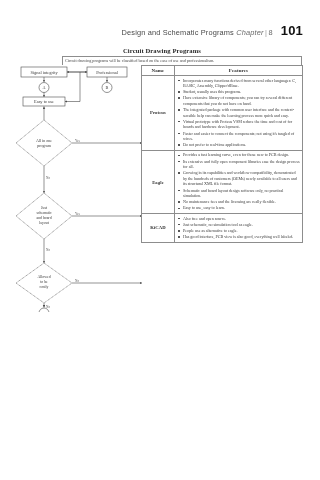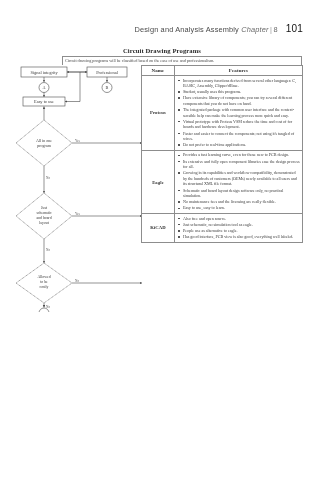--- a/index.html
+++ b/index.html
@@ -33,23 +33,23 @@
     font-family: "Liberation Sans", "DejaVu Sans", sans-serif;
     font-size: 7.4px;
     color: #4a4a4a;
     letter-spacing: .15px;
     white-space: nowrap;
   }
   .header .chapter-word { color: #6a6a6a; font-style: italic; }
   .header .sep { color: #9a9a9a; padding: 0 1.5px; }
   .header .chapter-num { color: #6a6a6a; }
   .header .folio {
-    font-weight: normal;
+    font-weight: bold;
     color: #111;
-    font-size: 10px;
+    font-size: 13px;
     padding-left: 8px;
   }
 
   
   .fig-title {
     position: absolute;
     left: 62px;
     top: 47px;
     width: 200px;
     text-align: center;
@@ -158,21 +158,21 @@
     height: 1.5px;
     background: #555;
   }
 </style>
 </head>
 <body>
 
 <div class="page">
 
   <div class="header">
-    <span>Design and Analysis Assembly</span>
+    <span>Design and Schematic Programs</span>
     <span class="chapter-word">Chapter</span><span class="sep">|</span><span class="chapter-num">8</span><span class="folio">101</span>
   </div>
 
   <div class="fig-title">Circuit Drawing Programs</div>
 
   <div class="caption-band">
     <span class="caption-text">Circuit drawing programs will be classified based on the ease of use and professionalism.</span>
   </div>
 
   <div class="flow">

